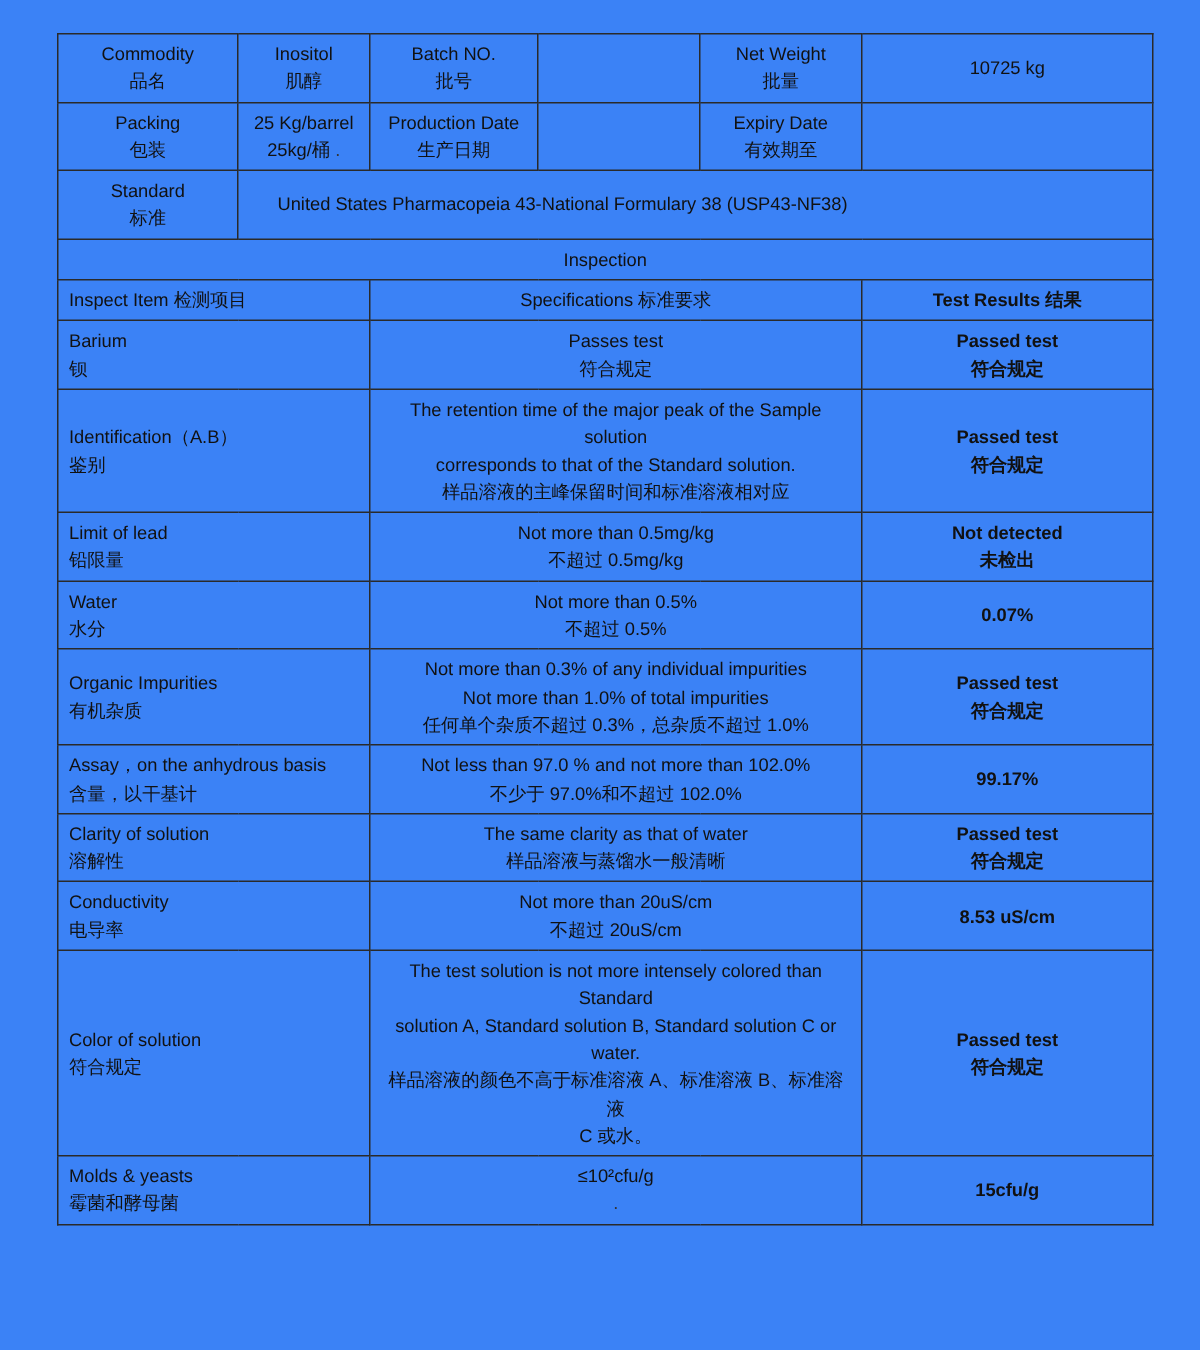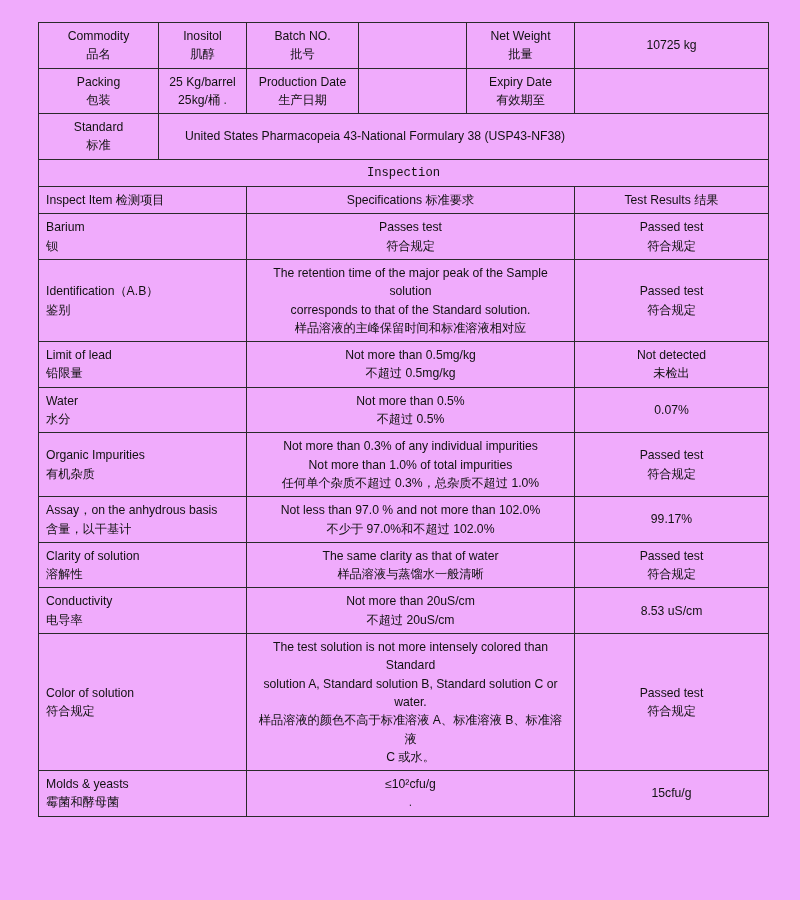--- a/index.html
+++ b/index.html
@@ -13,21 +13,21 @@
     font-family: "Liberation Sans", sans-serif;
     color: #111;
     position: relative;
     overflow: hidden;
   }
   .page {
     position: absolute;
     left: 0; top: 0;
     width: 800px;
     height: 900px;
-    background: #f0abfc;
+    background: #3b82f6;
   }
   .doc-title {
     position: absolute;
     left: 0; top: 0px;
     width: 800px;
     text-align: center;
     font-size: 13px;
     color: #222;
     letter-spacing: 0.5px;
     height: 14px;
@@ -49,27 +49,26 @@
     line-height: 1.5;
     color: #111;
   }
   .cn { display: block; }
   .en { display: block; }
   .hdr-cell { text-align: center; }
   .sec-head {
     text-align: center;
     font-size: 13px;
     padding: 5px 0;
-    font-family: Liberation Mono, monospace;
   }
   .col-head td { font-size: 12.8px; margin-left: 42px; }
   .col-head .c1 { text-align: left; }
   .c-item { text-align: left; }
   .c-spec { text-align: center; }
-  .c-res { text-align: center; }
+  .c-res { text-align: center; font-weight: bold; }
   .small-dot { color: #333; }
   .spec-line { display: block; }
   .pad-more td { padding-top: 8px; padding-bottom: 8px; }
 </style>
 </head>
 <body>
 
 <div class="page">
 
   <div class="doc-title"></div>

